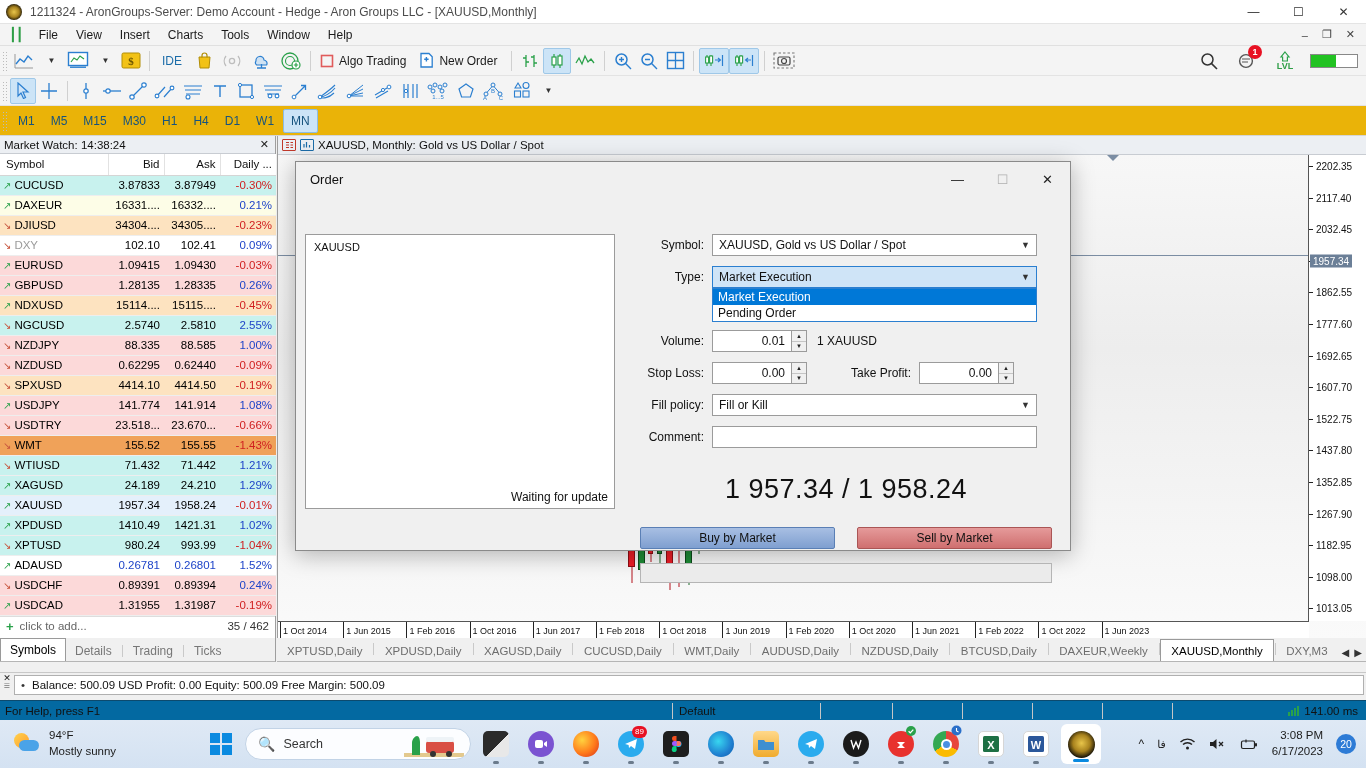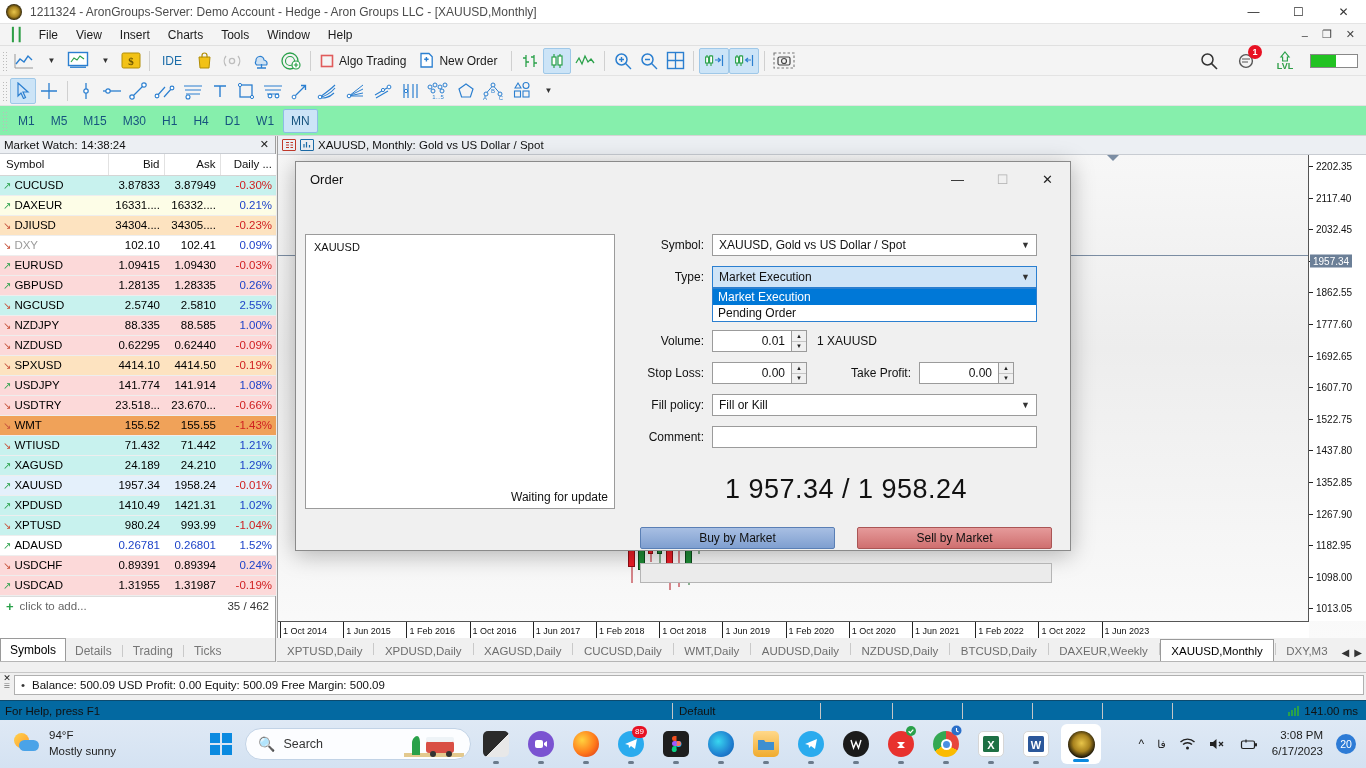--- a/index.html
+++ b/index.html
@@ -68,21 +68,21 @@
   
   .toolbar2 {
     position: absolute; left: 0; top: 76px; width: 1366px; height: 30px;
     background: #f4f4f4; display: flex; align-items: center;
     border-bottom: 1px solid #e3e3e3;
   }
 
   
   .toolbar3 {
     position: absolute; left: 0; top: 106px; width: 1366px; height: 30px;
-    background: #86efac; display: flex; align-items: center;
+    background: #eab308; display: flex; align-items: center;
     border-bottom: 1px solid #d5d5d5;
   }
   .tf { padding: 4px 7px; font-size: 12px; color: #16537e; margin: 0 1px; border-radius: 2px; }
   .tf.sel { background: #cce4f7; border: 1px solid #8cbde4; }
 
   
   .mw {
     position: absolute; left: 0; top: 136px; width: 276px; height: 502px;
     background: #fff; border-right: 1px solid #9e9e9e; display: flex; flex-direction: column;
   }
@@ -701,20 +701,26 @@
             <td class="sym" style="color:#000"><span class="arr up">↗</span>EURUSD</td>
             <td style="color:#000">1.09415</td>
             <td style="color:#000">1.09430</td>
             <td style="color:#d02020">-0.03%</td>
           </tr>
           <tr style="background: rgb(252, 217, 217);">
             <td class="sym" style="color:#000"><span class="arr up">↗</span>GBPUSD</td>
             <td style="color:#000">1.28135</td>
             <td style="color:#000">1.28335</td>
             <td style="color:#1e44c8">0.26%</td>
+          </tr>
+          <tr style="background: rgb(253, 227, 192);">
+            <td class="sym" style="color:#000"><span class="arr up">↗</span>NDXUSD</td>
+            <td style="color:#000">15114....</td>
+            <td style="color:#000">15115....</td>
+            <td style="color:#d02020">-0.45%</td>
           </tr>
           <tr style="background: rgb(200, 242, 238);">
             <td class="sym" style="color:#000"><span class="arr dn">↘</span>NGCUSD</td>
             <td style="color:#000">2.5740</td>
             <td style="color:#000">2.5810</td>
             <td style="color:#1e44c8">2.55%</td>
           </tr>
           <tr style="background: rgb(252, 217, 217);">
             <td class="sym" style="color:#000"><span class="arr dn">↘</span>NZDJPY</td>
             <td style="color:#000">88.335</td>

